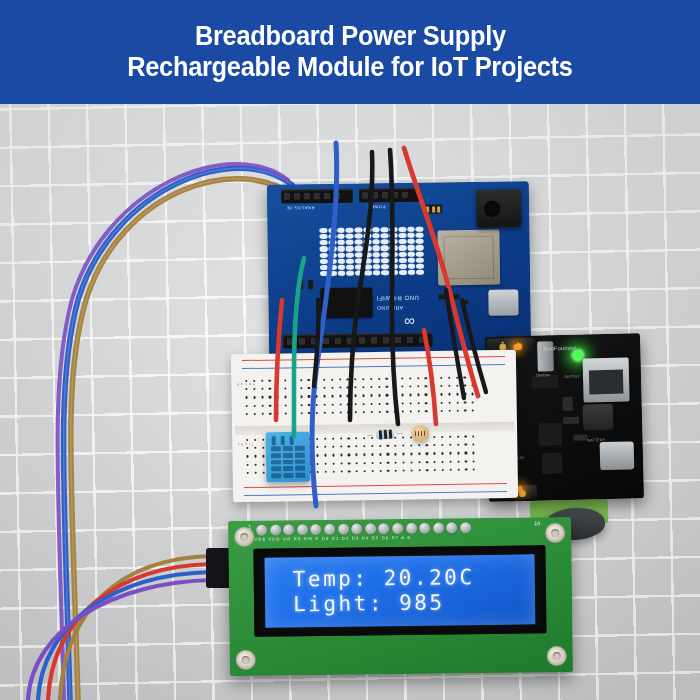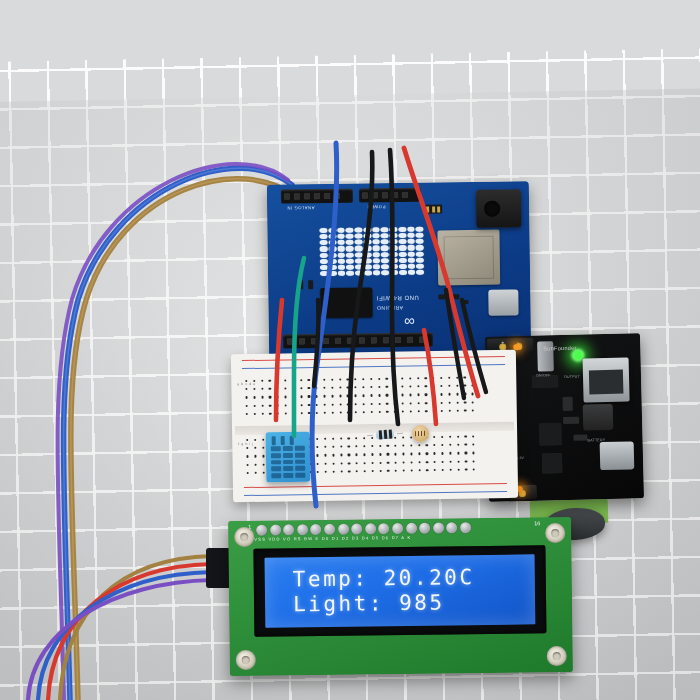--- a/index.html
+++ b/index.html
@@ -806,14 +806,18 @@
         <div class="row">Light: 985</div>
       </div>
     </div>
 
     <div class="hole" style="left:6px;top:6px;"></div>
     <div class="hole" style="right:6px;top:6px;"></div>
     <div class="hole" style="left:6px;bottom:6px;"></div>
     <div class="hole" style="right:6px;bottom:6px;"></div>
   </div>
 
+  <div class="banner">
+    <div class="l">Breadboard Power Supply</div>
+    <div class="l">Rechargeable Module for IoT Projects</div>
+  </div>
 
 </div>
 
 </body></html>

